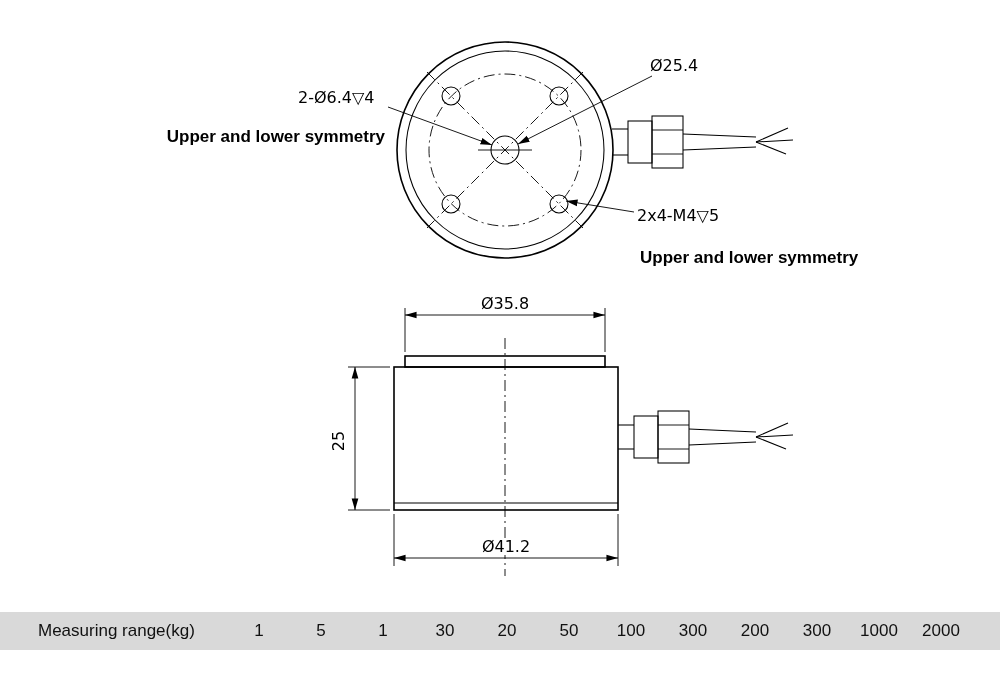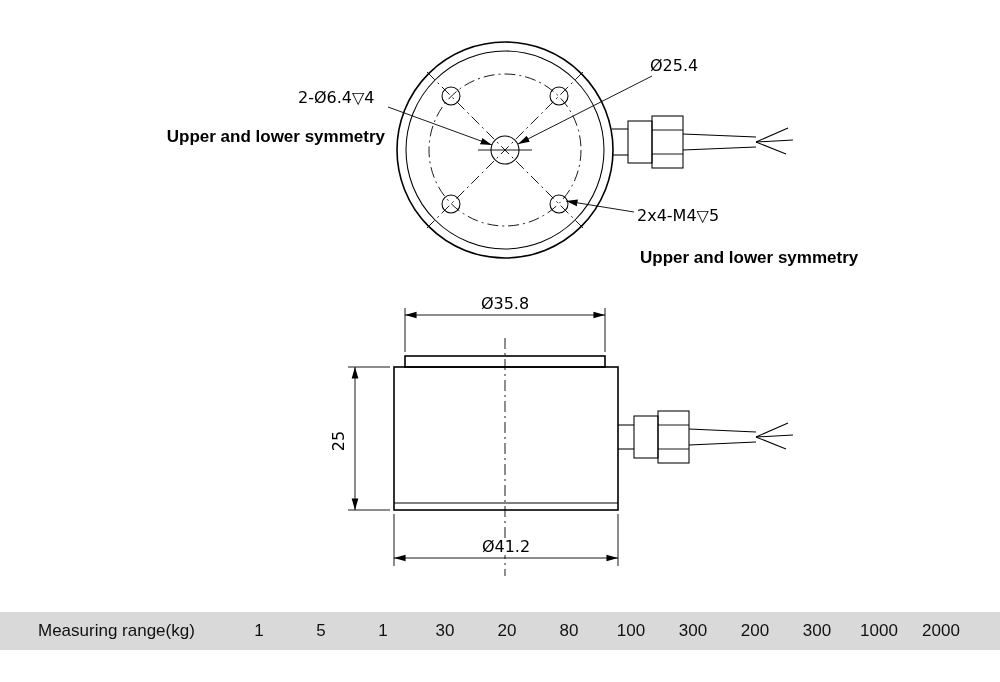--- a/index.html
+++ b/index.html
@@ -113,21 +113,21 @@
   </g>
 </svg>
 
 <div class="range-bar">
   <span class="range-label">Measuring range(kg)</span>
   <span class="range-value">1</span>
   <span class="range-value">5</span>
   <span class="range-value">1</span>
   <span class="range-value">30</span>
   <span class="range-value">20</span>
-  <span class="range-value">80</span>
+  <span class="range-value">50</span>
   <span class="range-value">100</span>
   <span class="range-value">300</span>
   <span class="range-value">200</span>
   <span class="range-value">300</span>
   <span class="range-value">1000</span>
   <span class="range-value">2000</span>
 </div>
 
 </div>
 

